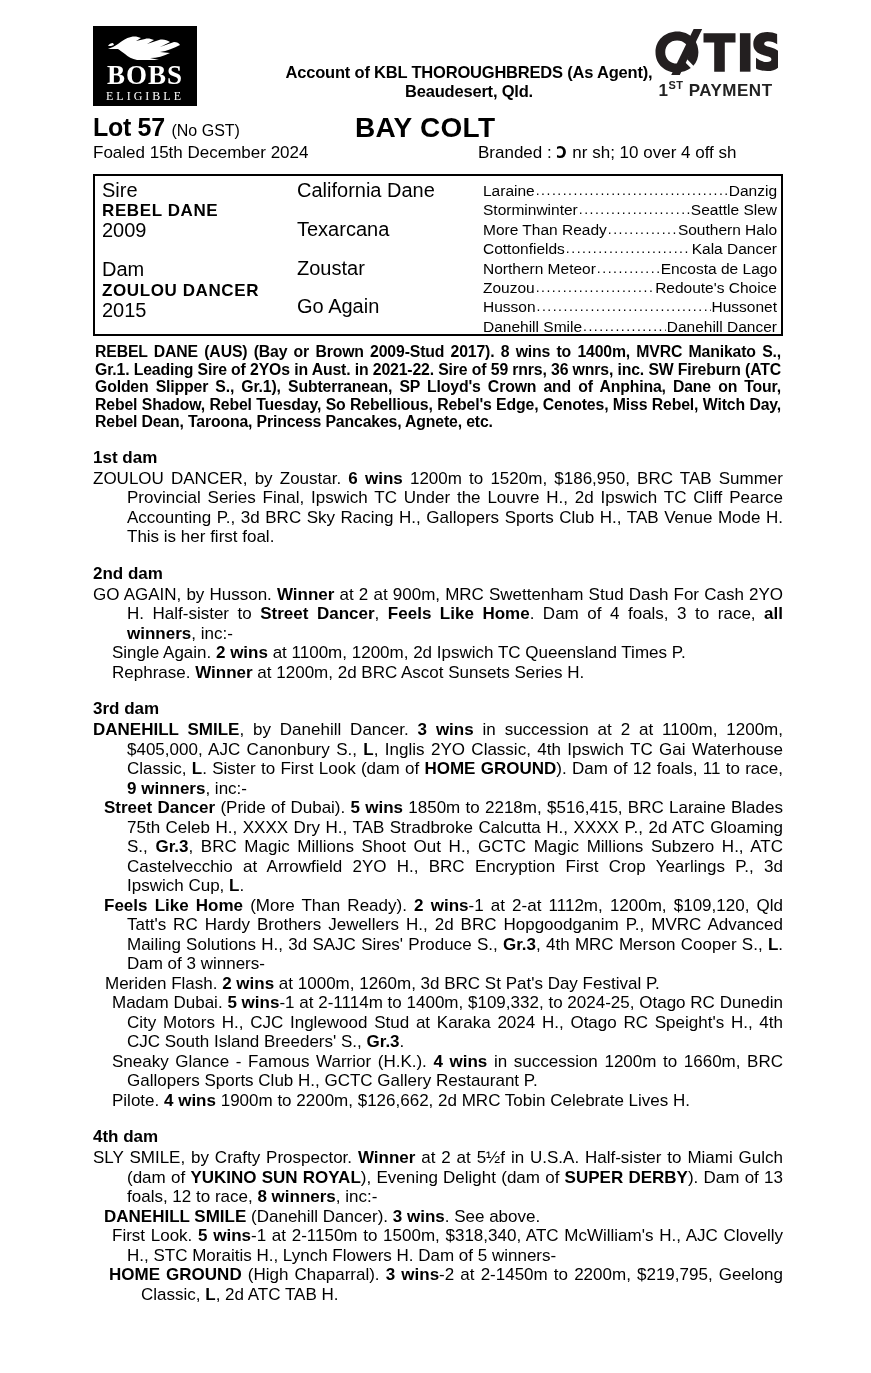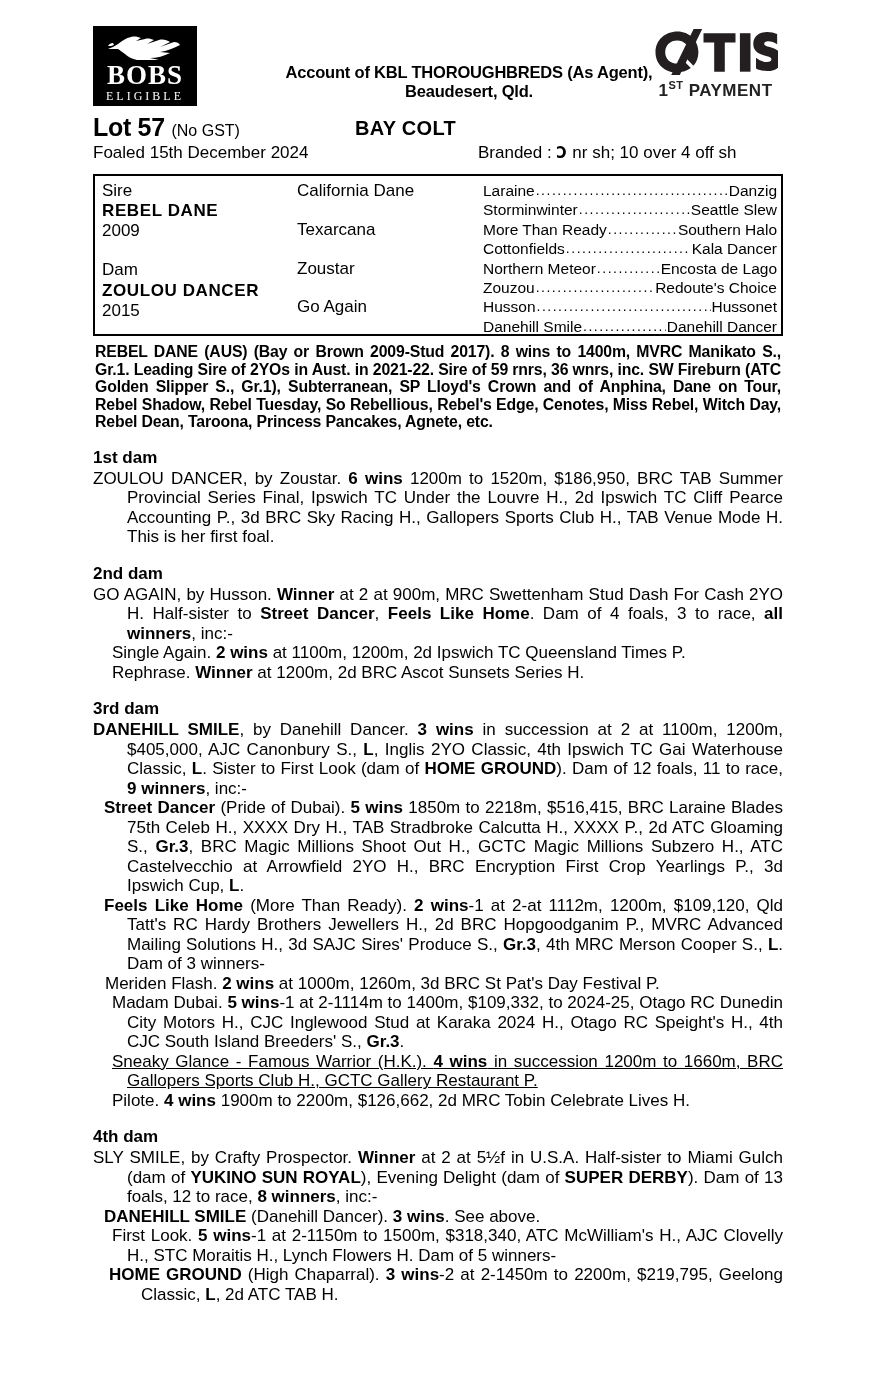--- a/index.html
+++ b/index.html
@@ -37,39 +37,39 @@
   .otis .opay{
     text-align:center;font-weight:bold;font-size:17px;line-height:18px;
     letter-spacing:0.5px;margin-top:1px;color:#222;
   }
   .otis .opay sup{font-size:11px;}
 
   
   .lotrow{position:relative;height:29px;margin-top:3px;}
   .lot{position:absolute;left:0;top:0;font-weight:bold;font-size:25px;line-height:28px;letter-spacing:-0.3px;}
   .lot .gst{font-weight:normal;font-size:16px;letter-spacing:0;}
-  .sex{position:absolute;left:262px;top:1px;font-weight:bold;font-size:20px;line-height:28px;letter-spacing:0.3px;}
+  .sex{position:absolute;left:262px;top:1px;font-weight:bold;font-size:28px;line-height:28px;letter-spacing:0.3px;}
   .foalrow{position:relative;height:26px;}
   .foaled{position:absolute;left:0;top:0;font-size:17px;line-height:22px;}
   .branded{position:absolute;left:385px;top:0;font-size:17px;line-height:22px;white-space:nowrap;}
   .brandglyph{
     font-family:"DejaVu Sans", sans-serif;font-weight:bold;font-size:16px;
     display:inline-block;transform:scaleX(0.9);
   }
 
   
   .ped{
     border:2px solid #000;margin-top:6px;height:162px;box-sizing:border-box;
     position:relative;padding:4px 0 0 0;
   }
   .ped .col{position:absolute;top:5px;}
   .c1{left:7px;width:195px;}
   .c2{left:202px;width:180px;}
   .c3{left:388px;right:6px;width:294px;}
-  .ped .ln{font-size:17px;line-height:19.4px;white-space:nowrap;}
+  .ped .ln{font-size:20px;line-height:19.4px;white-space:nowrap;}
   .ped .big{font-weight:bold;font-size:17px;line-height:21px;letter-spacing:0.6px;}
   .ped .sp{height:19.4px;}
   .gp{display:flex;font-size:15.5px;line-height:19.4px;white-space:nowrap;}
   .gp .l{flex:0 0 auto;}
   .gp .dots{
     flex:1 1 auto;overflow:hidden;white-space:nowrap;margin:0 1px;
     letter-spacing:1.5px;font-size:14px;
   }
   .gp .r{flex:0 0 auto;text-align:right;}
 
@@ -201,21 +201,21 @@
         <div class="damhdr">2nd dam</div>
         <div class="para" style="padding-left: 34px; text-indent: -34px;"><span>GO AGAIN, by Husson. </span><b>Winner</b><span> at 2 at 900m, MRC Swettenham Stud Dash For Cash 2YO H. Half-sister to </span><b>Street Dancer</b><span>, </span><b>Feels Like Home</b><span>. Dam of 4 foals, 3 to race, </span><b>all winners</b><span>, inc:-</span></div>
         <div class="para" style="padding-left: 34px; text-indent: -15px;"><span>Single Again. </span><b>2 wins</b><span> at 1100m, 1200m, 2d Ipswich TC Queensland Times P.</span></div>
         <div class="para" style="padding-left: 34px; text-indent: -15px;"><span>Rephrase. </span><b>Winner</b><span> at 1200m, 2d BRC Ascot Sunsets Series H.</span></div>
         <div class="damhdr">3rd dam</div>
         <div class="para" style="padding-left: 34px; text-indent: -34px;"><b>DANEHILL SMILE</b><span>, by Danehill Dancer. </span><b>3 wins</b><span> in succession at 2 at 1100m, 1200m, $405,000, AJC Canonbury S., </span><b>L</b><span>, Inglis 2YO Classic, 4th Ipswich TC Gai Waterhouse Classic, </span><b>L</b><span>. Sister to First Look (dam of </span><b>HOME GROUND</b><span>). Dam of 12 foals, 11 to race, </span><b>9 winners</b><span>, inc:-</span></div>
         <div class="para" style="padding-left: 34px; text-indent: -23px;"><b>Street Dancer</b><span> (Pride of Dubai). </span><b>5 wins</b><span> 1850m to 2218m, $516,415, BRC Laraine Blades 75th Celeb H., XXXX Dry H., TAB Stradbroke Calcutta H., XXXX P., 2d ATC Gloaming S., </span><b>Gr.3</b><span>, BRC Magic Millions Shoot Out H., GCTC Magic Millions Subzero H., ATC Castelvecchio at Arrowfield 2YO H., BRC Encryption First Crop Yearlings P., 3d Ipswich Cup, </span><b>L</b><span>.</span></div>
         <div class="para" style="padding-left: 34px; text-indent: -23px;"><b>Feels Like Home</b><span> (More Than Ready). </span><b>2 wins</b><span>-1 at 2-at 1112m, 1200m, $109,120, Qld Tatt's RC Hardy Brothers Jewellers H., 2d BRC Hopgoodganim P., MVRC Advanced Mailing Solutions H., 3d SAJC Sires' Produce S., </span><b>Gr.3</b><span>, 4th MRC Merson Cooper S., </span><b>L</b><span>. Dam of 3 winners-</span></div>
         <div class="para" style="padding-left: 34px; text-indent: -22px;"><span>Meriden Flash. </span><b>2 wins</b><span> at 1000m, 1260m, 3d BRC St Pat's Day Festival P.</span></div>
         <div class="para" style="padding-left: 34px; text-indent: -15px;"><span>Madam Dubai. </span><b>5 wins</b><span>-1 at 2-1114m to 1400m, $109,332, to 2024-25, Otago RC Dunedin City Motors H., CJC Inglewood Stud at Karaka 2024 H., Otago RC Speight's H., 4th CJC South Island Breeders' S., </span><b>Gr.3</b><span>.</span></div>
-        <div class="para" style="padding-left: 34px; text-indent: -15px; text-decoration: underline;"><span>Sneaky Glance - Famous Warrior (H.K.). </span><b>4 wins</b><span> in succession 1200m to 1660m, BRC Gallopers Sports Club H., GCTC Gallery Restaurant P.</span></div>
+        <div class="para" style="padding-left: 34px; text-indent: -15px;"><span>Sneaky Glance - Famous Warrior (H.K.). </span><b>4 wins</b><span> in succession 1200m to 1660m, BRC Gallopers Sports Club H., GCTC Gallery Restaurant P.</span></div>
         <div class="para" style="padding-left: 34px; text-indent: -15px;"><span>Pilote. </span><b>4 wins</b><span> 1900m to 2200m, $126,662, 2d MRC Tobin Celebrate Lives H.</span></div>
         <div class="damhdr">4th dam</div>
         <div class="para" style="padding-left: 34px; text-indent: -34px;"><span>SLY SMILE, by Crafty Prospector. </span><b>Winner</b><span> at 2 at 5½f in U.S.A. Half-sister to Miami Gulch (dam of </span><b>YUKINO SUN ROYAL</b><span>), Evening Delight (dam of </span><b>SUPER DERBY</b><span>). Dam of 13 foals, 12 to race, </span><b>8 winners</b><span>, inc:-</span></div>
         <div class="para" style="padding-left: 34px; text-indent: -23px;"><b>DANEHILL SMILE</b><span> (Danehill Dancer). </span><b>3 wins</b><span>. See above.</span></div>
         <div class="para" style="padding-left: 34px; text-indent: -15px;"><span>First Look. </span><b>5 wins</b><span>-1 at 2-1150m to 1500m, $318,340, ATC McWilliam's H., AJC Clovelly H., STC Moraitis H., Lynch Flowers H. Dam of 5 winners-</span></div>
         <div class="para" style="padding-left: 48px; text-indent: -32px;"><b>HOME GROUND</b><span> (High Chaparral). </span><b>3 wins</b><span>-2 at 2-1450m to 2200m, $219,795, Geelong Classic, </span><b>L</b><span>, 2d ATC TAB H.</span></div>
       </div>
 
 </div>
 </div>

